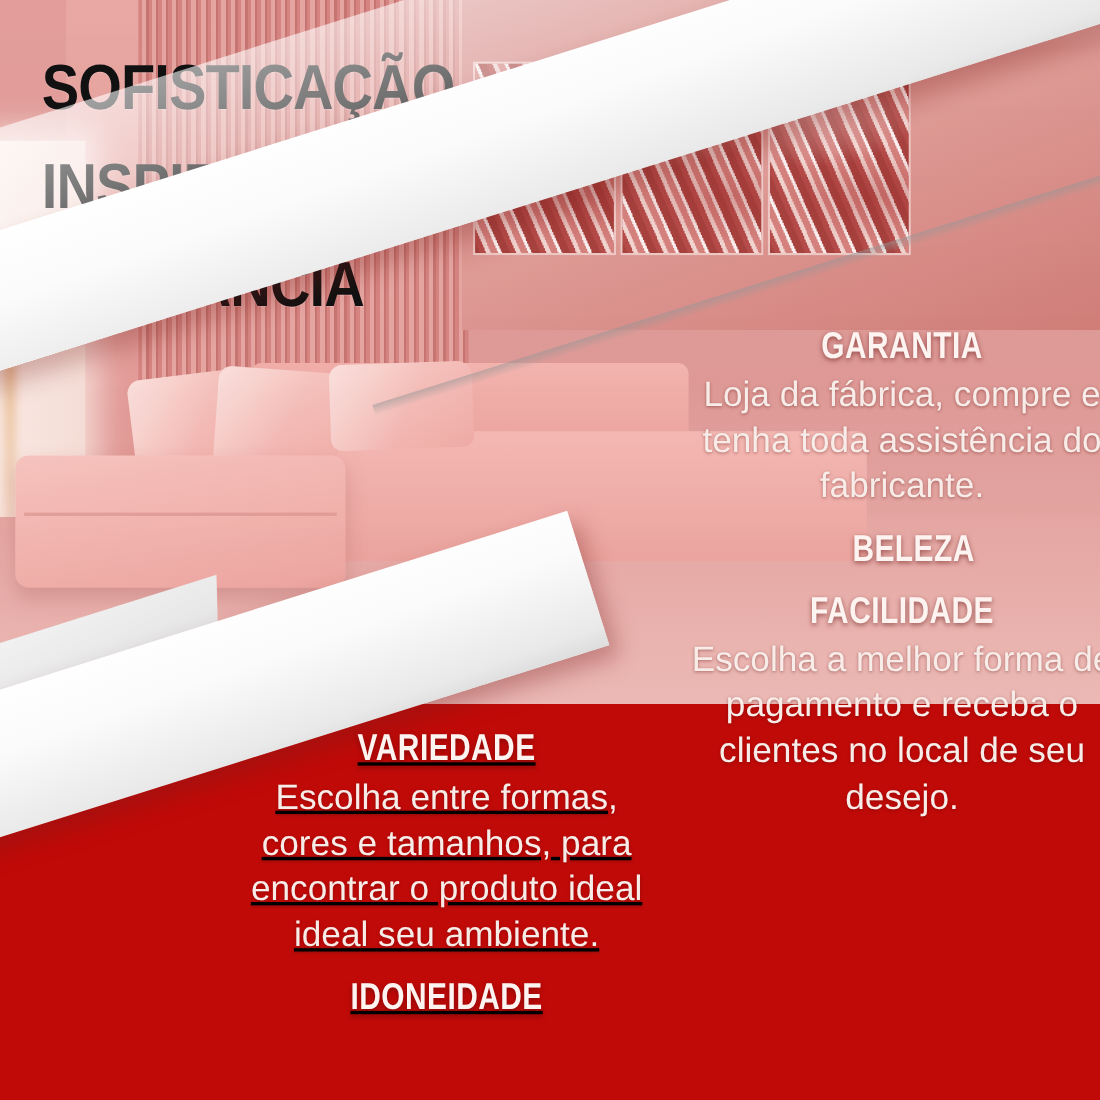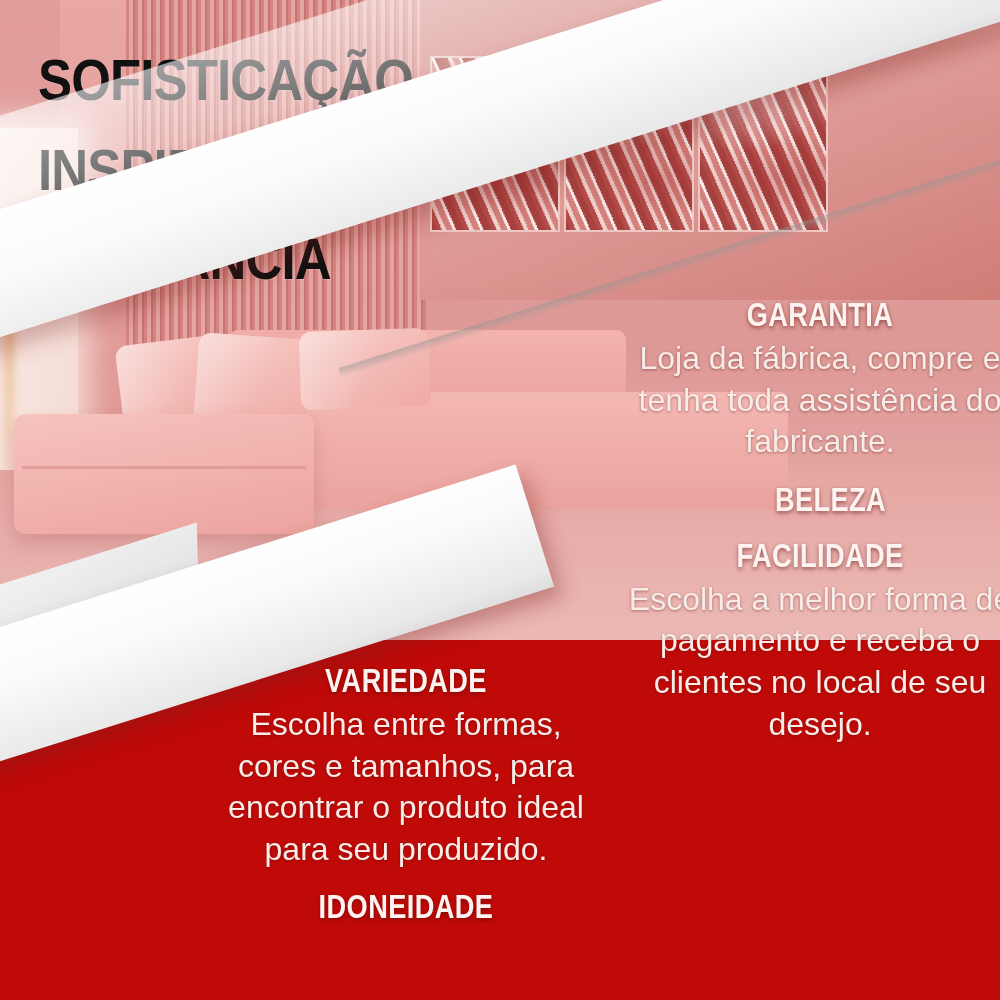--- a/index.html
+++ b/index.html
@@ -186,21 +186,21 @@
     left:340px;top:368px;width:900px;height:10px;
     transform:rotate(-17.5deg);
     transform-origin:left center;
     background:linear-gradient(180deg,rgba(150,150,150,.55),rgba(150,150,150,0));
     box-shadow:none;
   }
 
   
   .col{position:absolute;z-index:12;text-align:center;}
   #col-right{left:628px;top:296px;width:384px;}
-  #col-left{left:212px;top:662px;width:388px;}
+  #col-left{left:212px;top:662px;width:388px;text-decoration:underline;}
 
   .block{margin-bottom:14px;}
   .block:last-child{margin-bottom:0;}
 
   .h{
     font-weight:bold;
     font-size:34px;
     letter-spacing:.5px;
     color:#fdf3f0;
     transform:scaleX(.80);
@@ -276,20 +276,20 @@
     </div>
     <div class="block" id="b-facilidade">
       <p class="h">FACILIDADE</p>
       <p class="p">Escolha a melhor forma de pagamento e receba o clientes no local de seu desejo.</p>
     </div>
   </div>
 
   <div class="col" id="col-left">
     <div class="block" id="b-variedade">
       <p class="h">VARIEDADE</p>
-      <p class="p">Escolha entre formas, cores e tamanhos, para encontrar o produto ideal para seu produzido.</p>
+      <p class="p">Escolha entre formas, cores e tamanhos, para encontrar o produto ideal ideal seu ambiente.</p>
     </div>
     <div class="block">
       <p class="h">IDONEIDADE</p>
     </div>
   </div>
 
 </div>
 
 </body></html>

